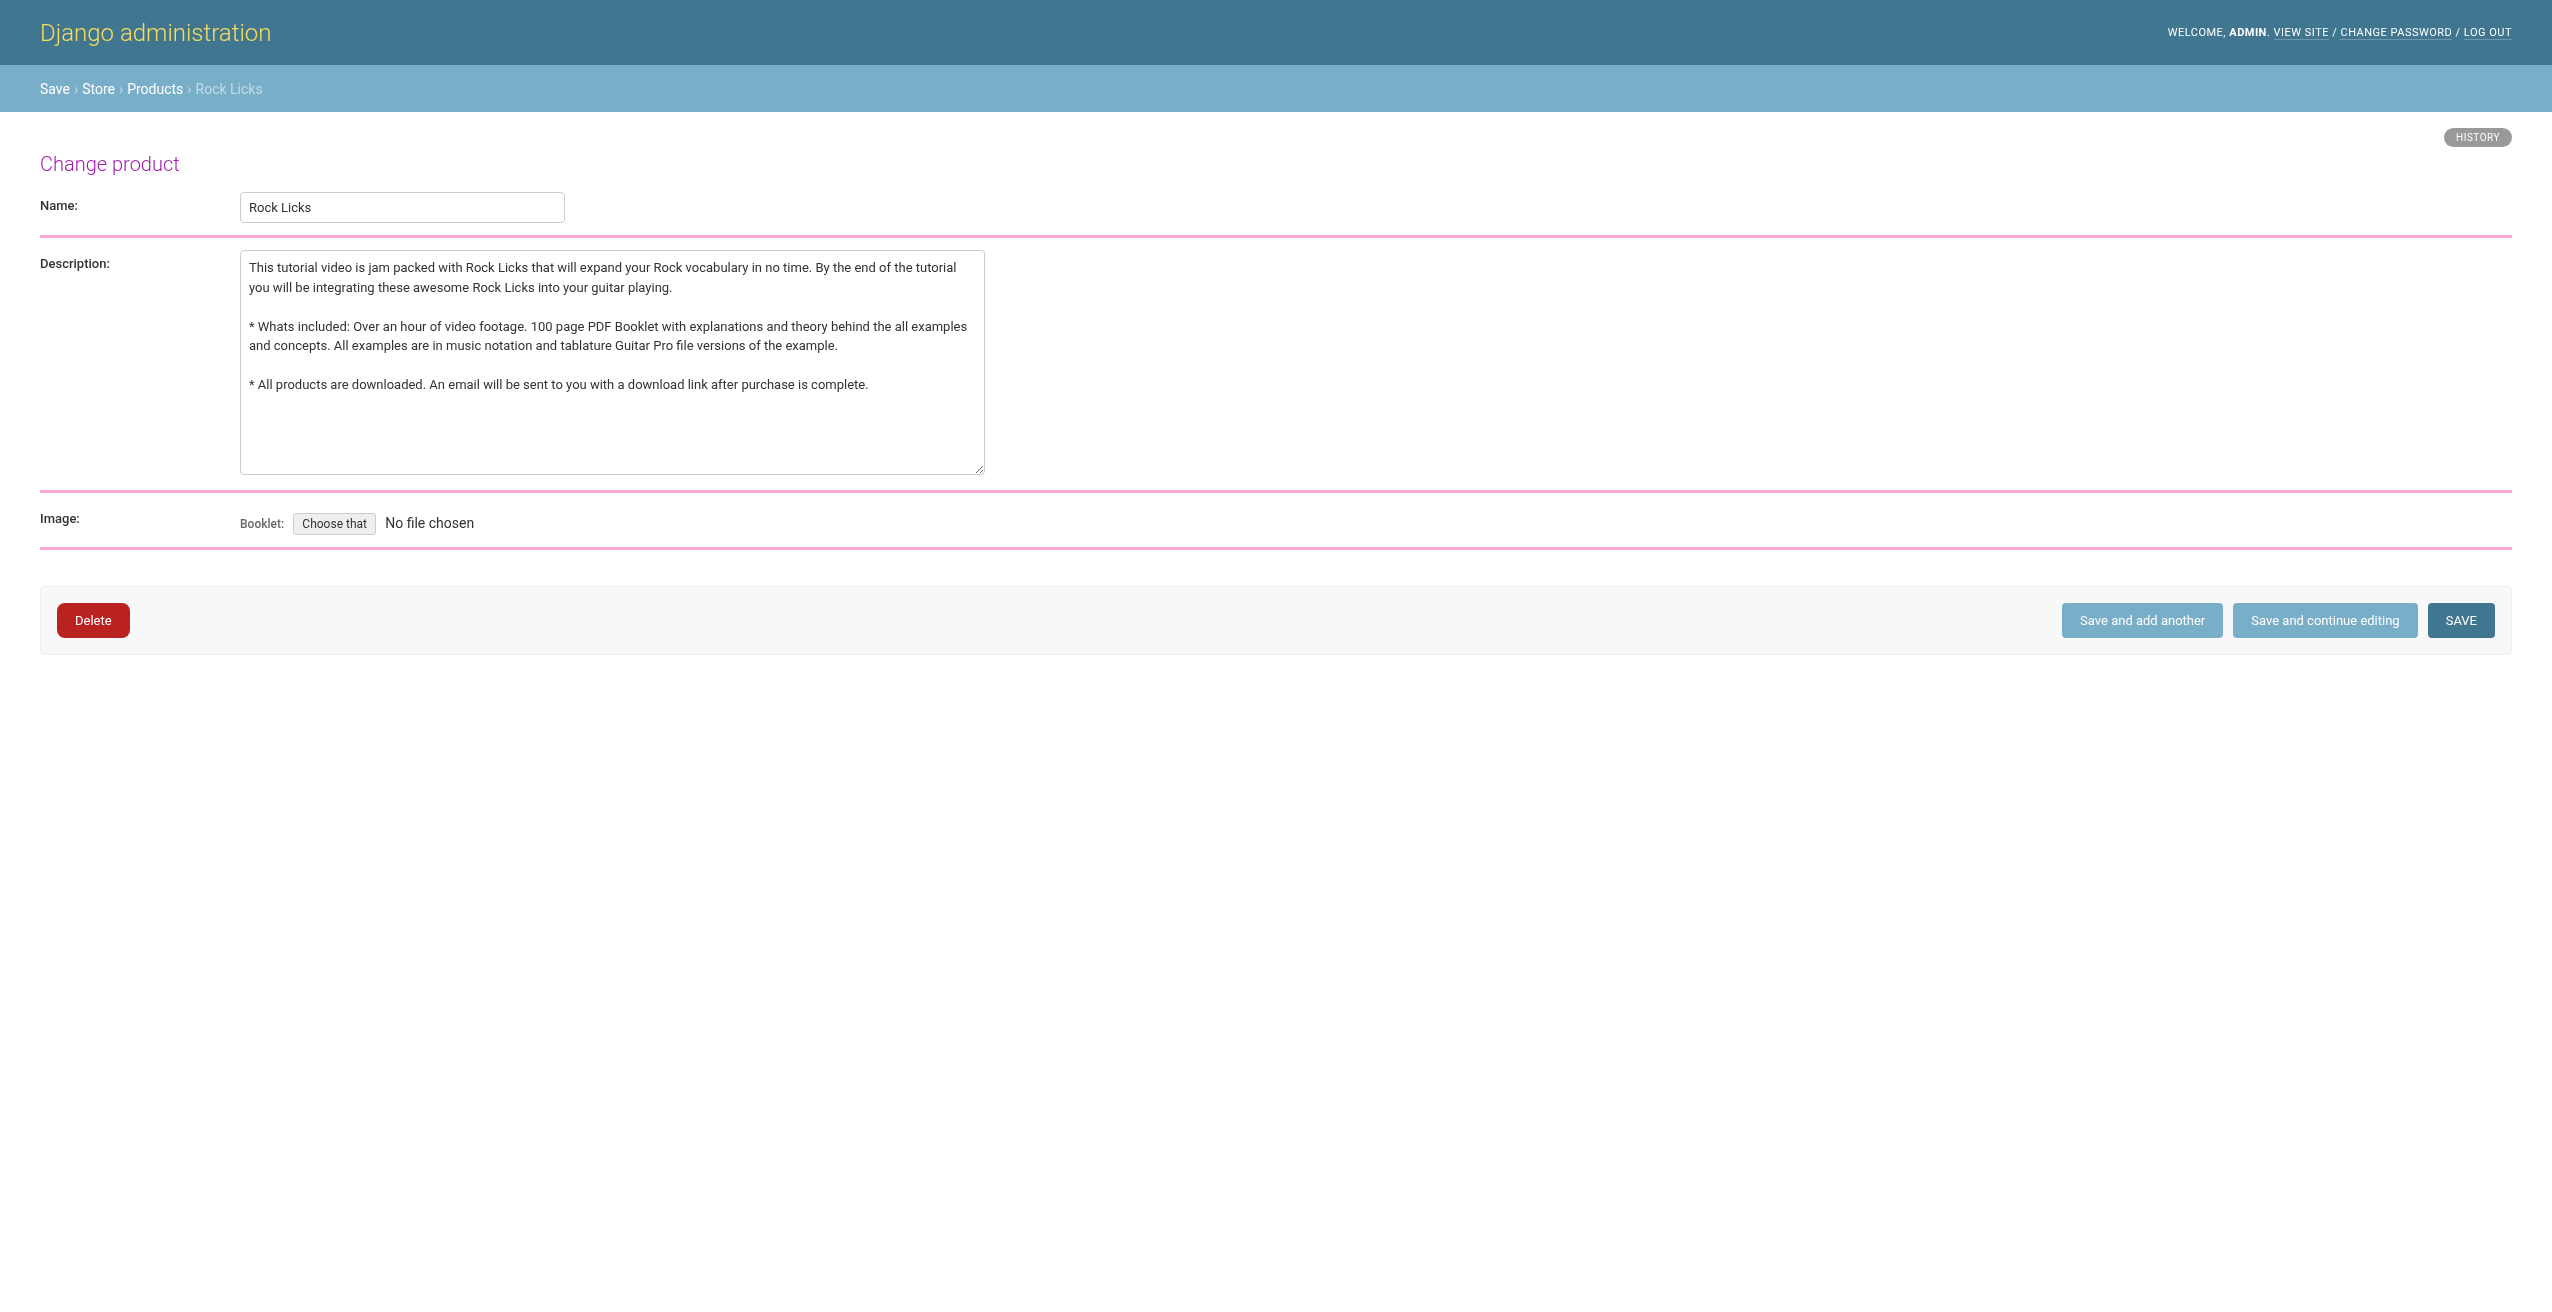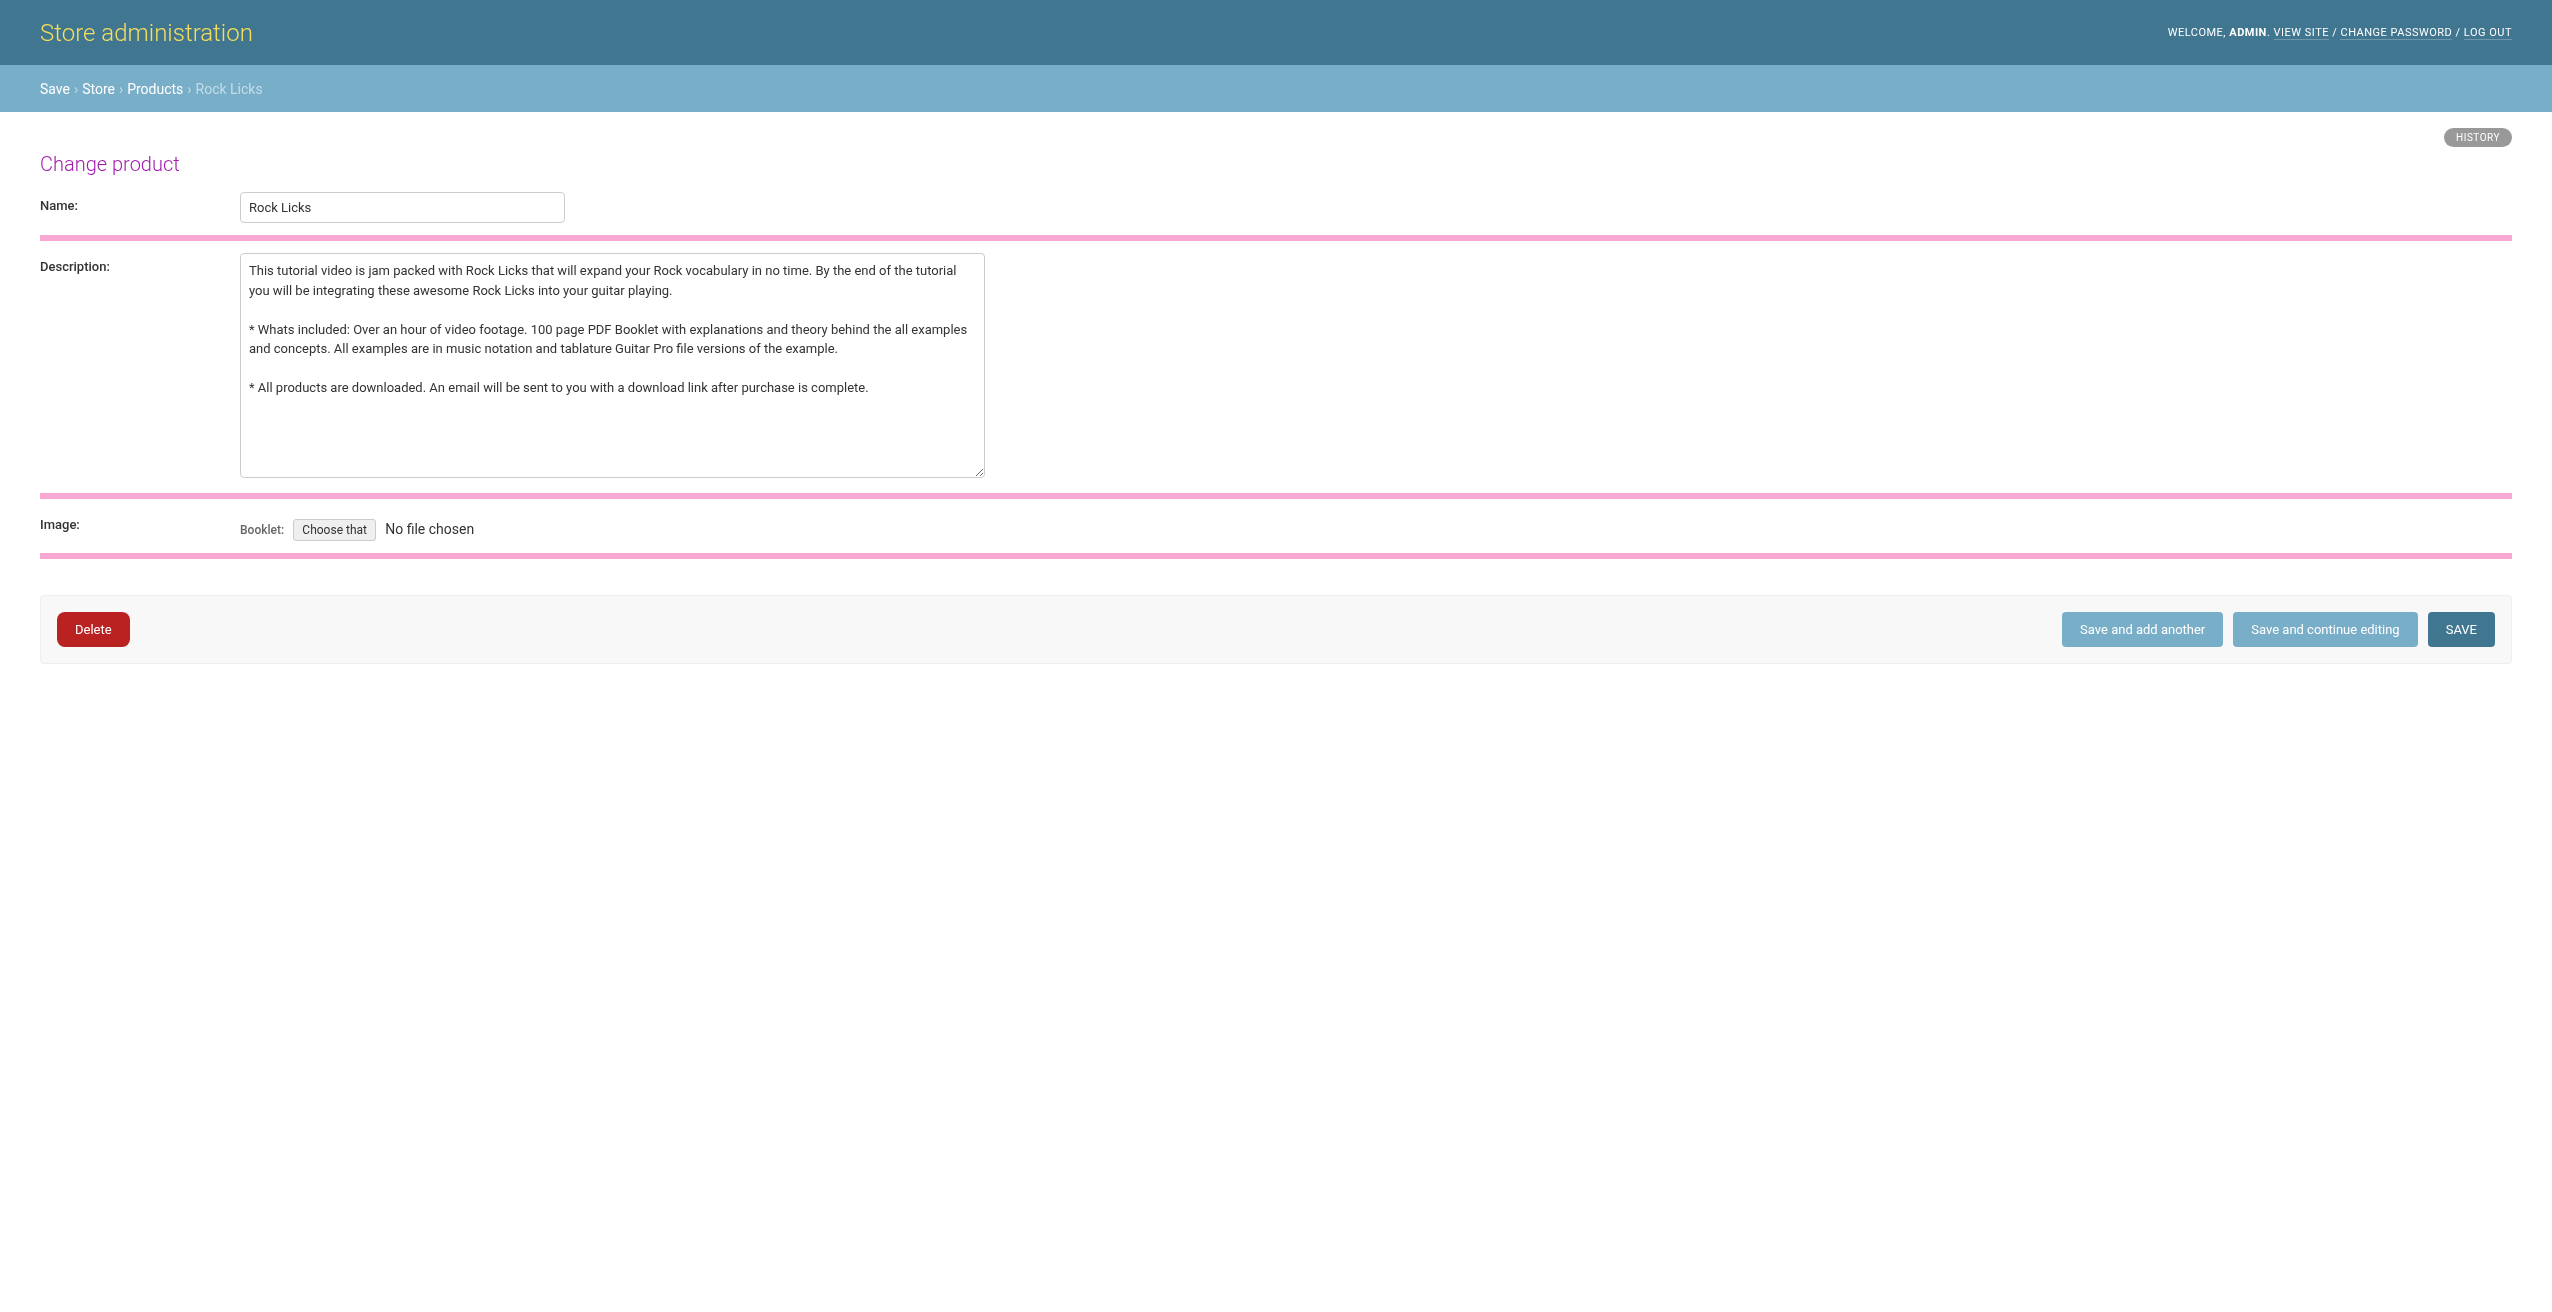--- a/index.html
+++ b/index.html
@@ -70,21 +70,21 @@
   font-size: 20px;
   font-weight: 300;
   color: #a21caf;
   margin: 20px 0 4px 0;
 }
 
 fieldset.module { border: none; }
 
 .form-row {
   padding: 12px 12px 12px 0;
-  border-bottom: 6px solid #f9a8d4;
+  border-bottom: 3px solid #f9a8d4;
   overflow: hidden;
   display: flex;
   align-items: flex-start;
 }
 .form-row label {
   width: 200px;
   padding: 6px 10px 0 0;
   font-weight: 500;
   color: #333;
   font-size: 13px;
@@ -160,21 +160,21 @@
   background: #417690;
   font-weight: 400;
   text-transform: uppercase;
 }
 </style>
 </head>
 <body>
 
 <div id="header">
   <div id="branding">
-    <h1><a href="#">Store administration</a></h1>
+    <h1><a href="#">Django administration</a></h1>
   </div>
   <div id="user-tools">
     <span>WELCOME, </span><strong>ADMIN</strong><span>. </span>
     <a href="#">VIEW SITE</a>
     <span> / </span>
     <a href="#">CHANGE PASSWORD</a>
     <span> / </span>
     <a href="#">LOG OUT</a>
   </div>
 </div>

